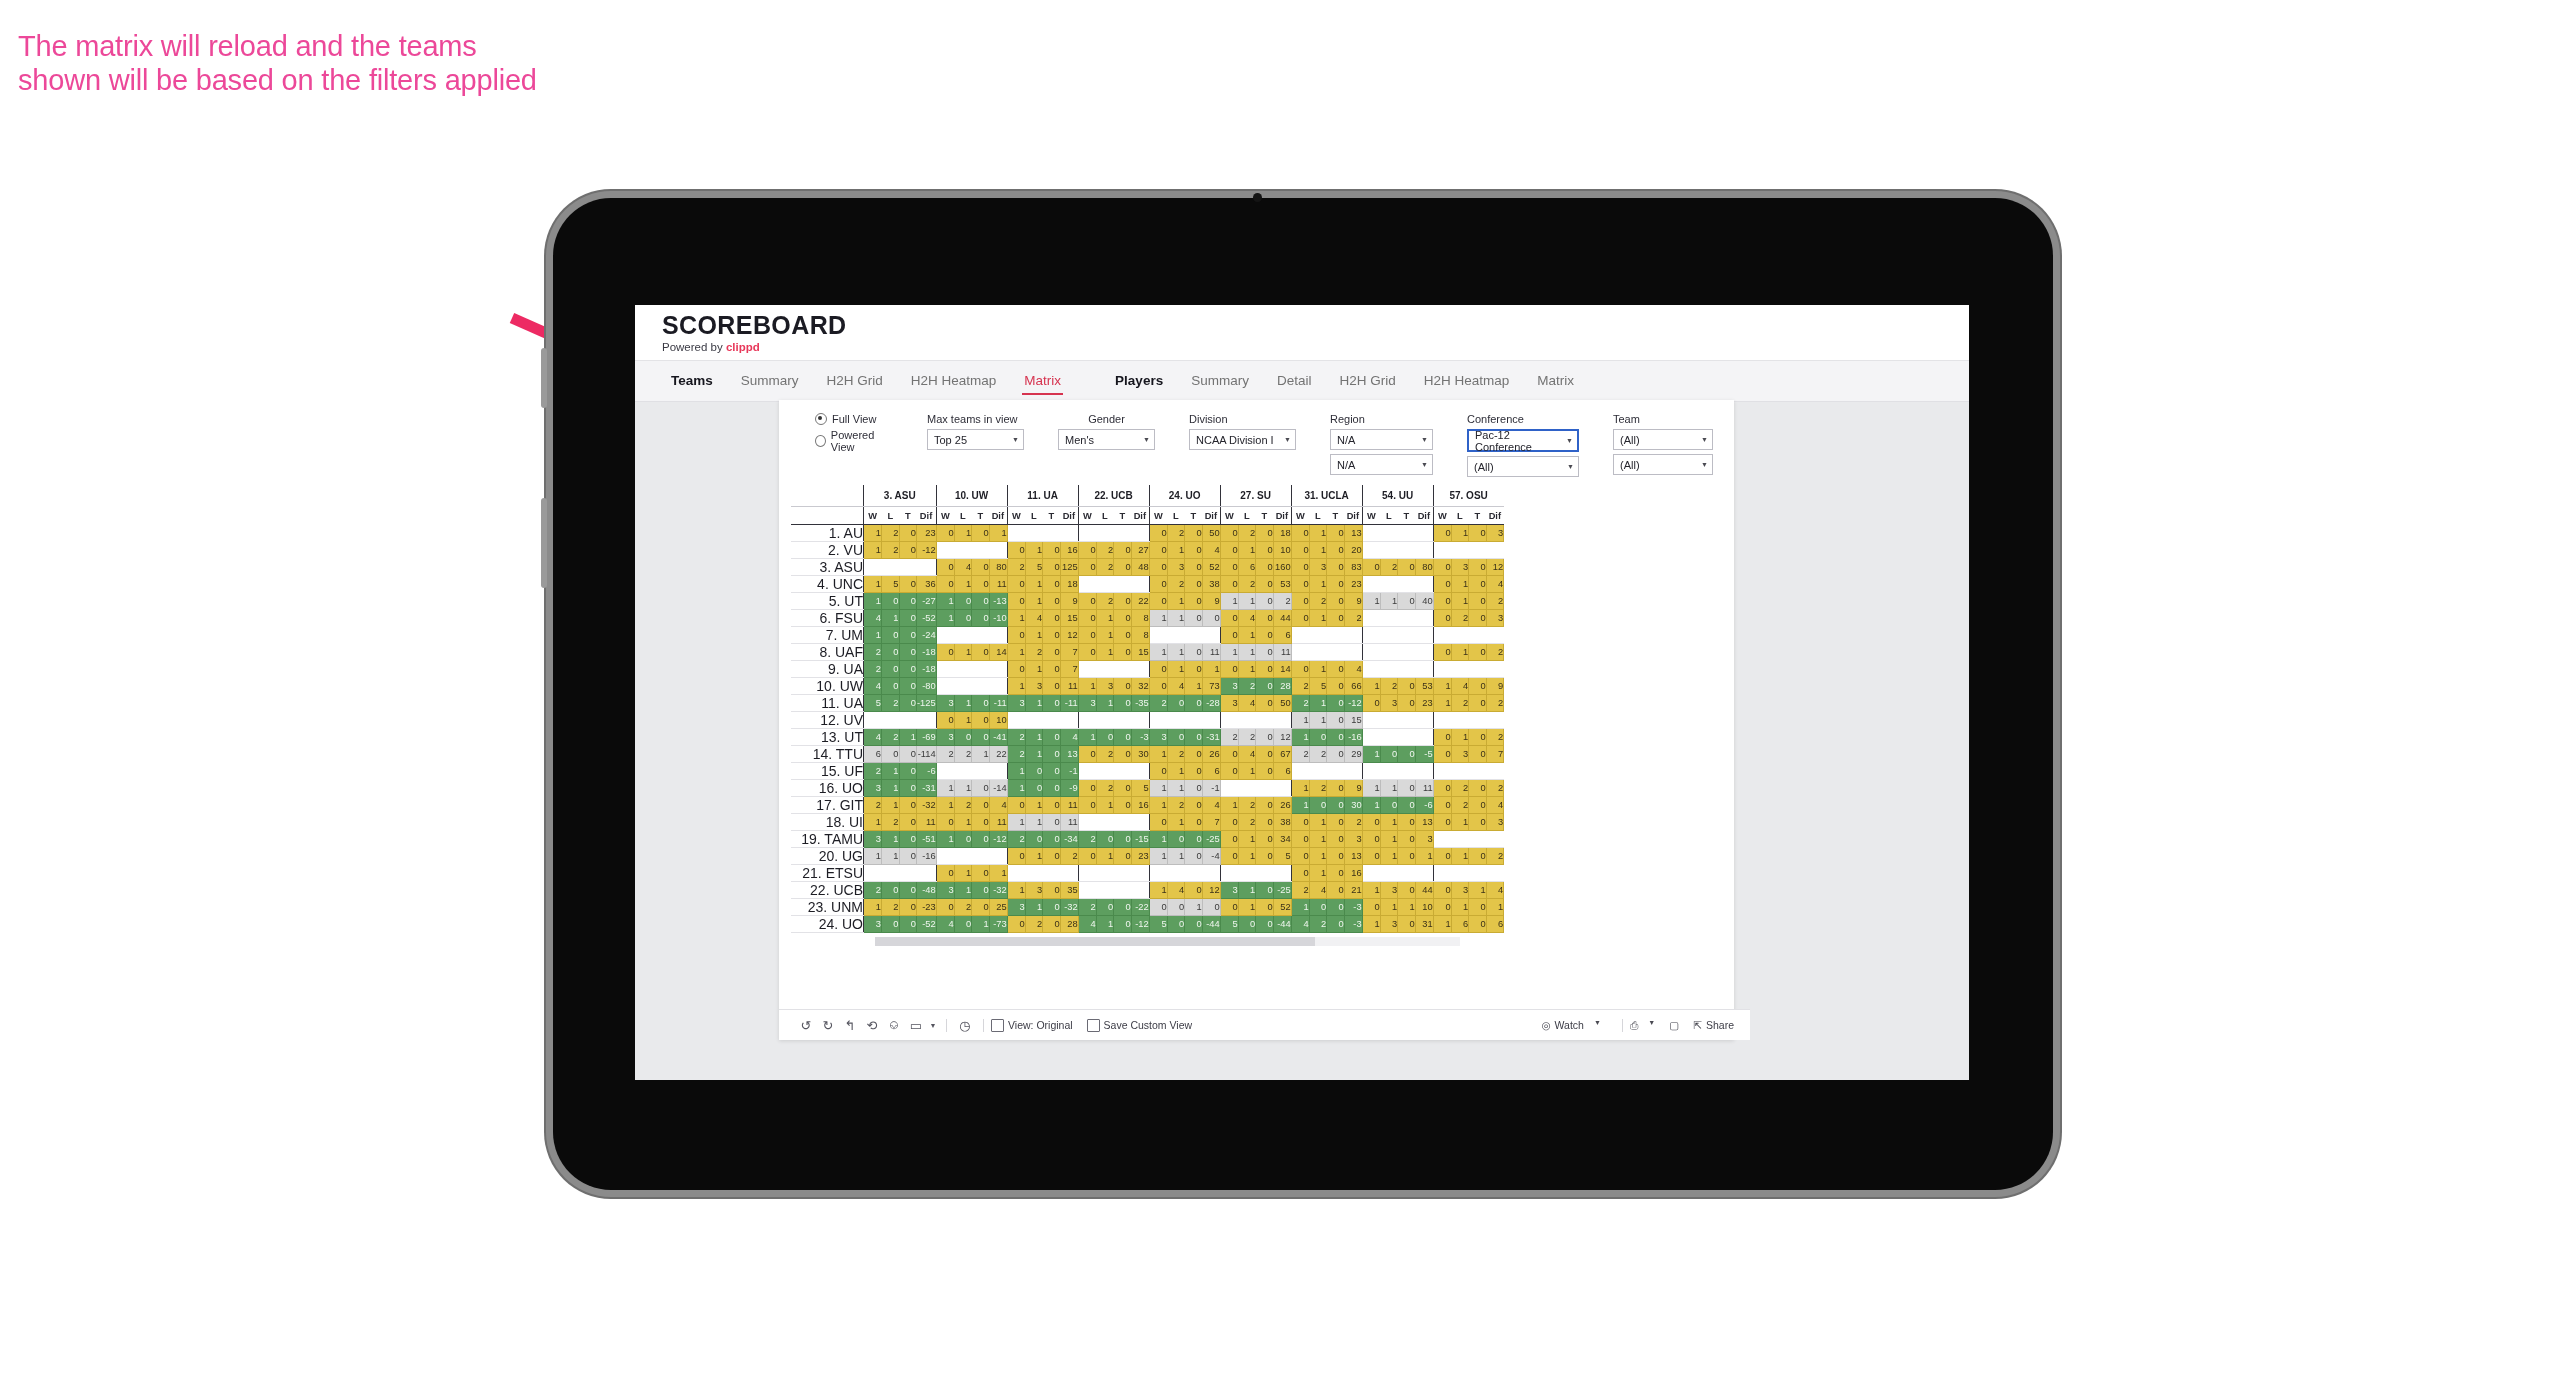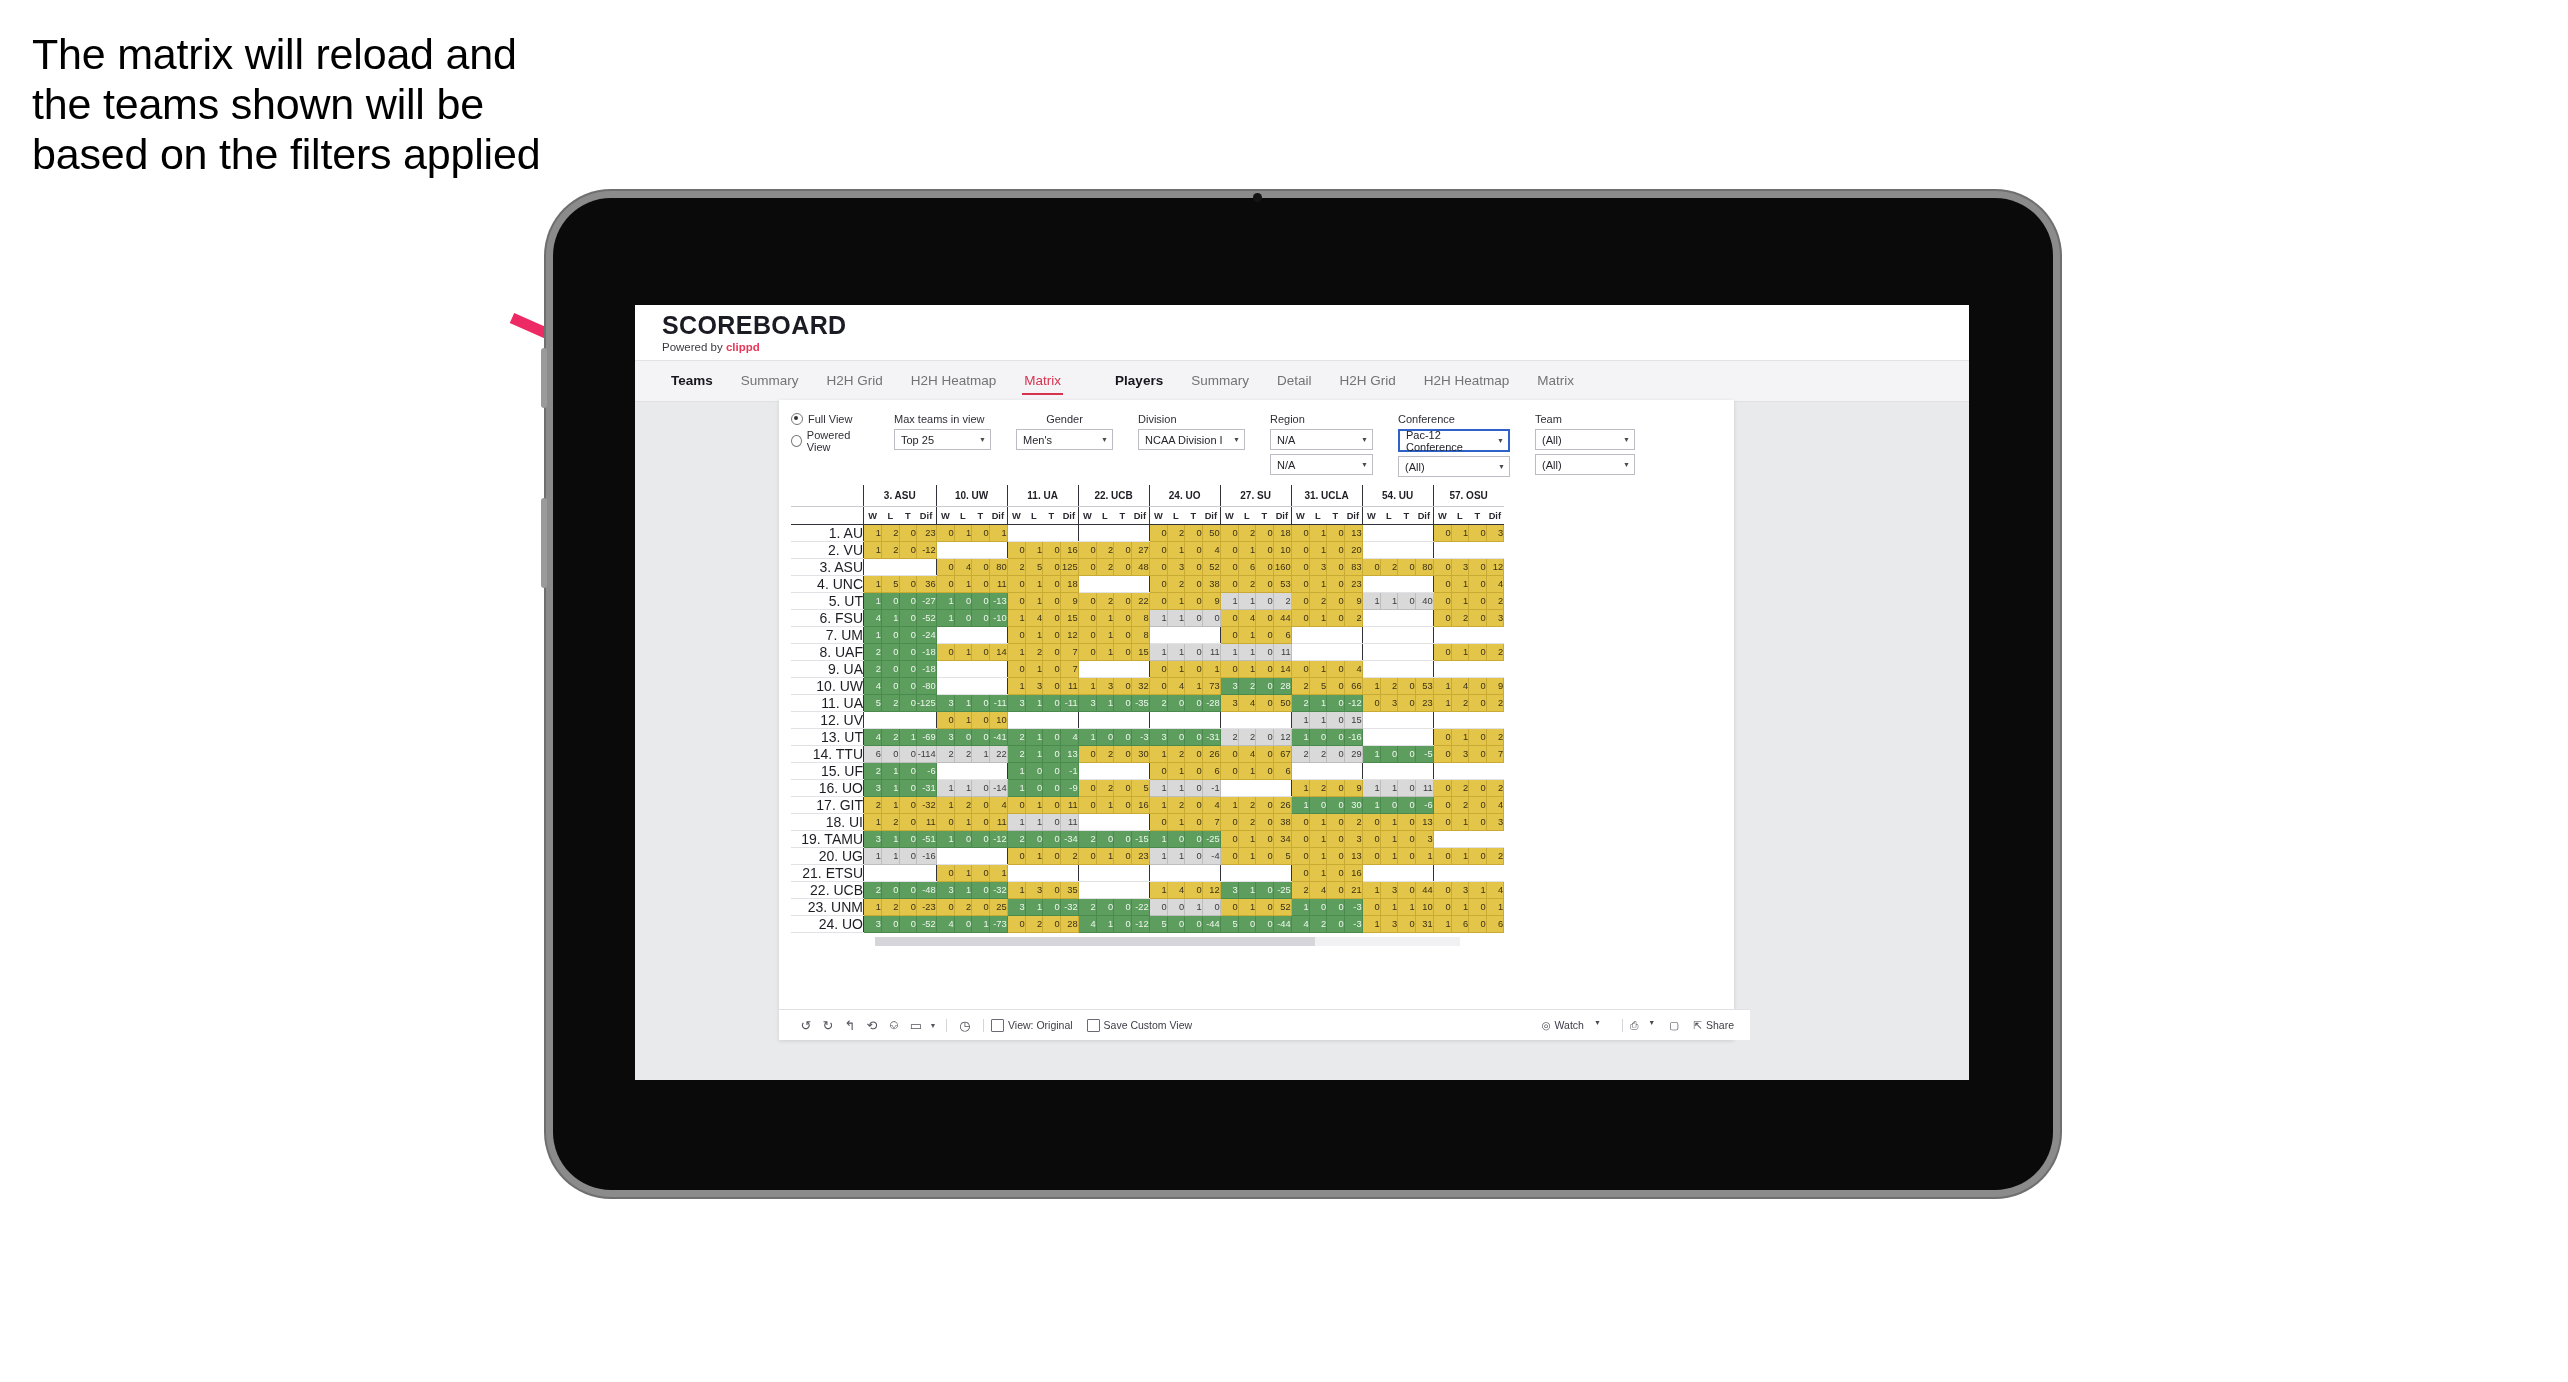--- a/index.html
+++ b/index.html
@@ -1,19 +1,19 @@
 <!DOCTYPE html>
 <html><head>
 <meta charset="utf-8">
 <style>
   html,body{margin:0;padding:0;}
   body{width:2568px;height:1382px;background:#ffffff;font-family:"Liberation Sans",sans-serif;overflow:hidden;position:relative;}
 
   
-  #annotation{position:absolute;left:32px;top:30px;width:520px;font-size:43px;line-height:1.16;color:#000000;font-family:"Liberation Sans",sans-serif;letter-spacing:-.2px;}
+  #annotation{position:absolute;left:18px;top:30px;width:520px;font-size:29px;line-height:1.16;color:#ec4899;font-family:"Liberation Sans",sans-serif;letter-spacing:-.2px;}
 
   #arrow-svg{position:absolute;left:0;top:0;width:2568px;height:1382px;pointer-events:none;}
 
   
   #tablet{position:absolute;left:553px;top:198px;width:1500px;height:992px;background:#0a0a0a;border-radius:58px;box-shadow:0 0 0 7px #8b8b8b, 0 0 0 9px #6f6f6f;}
   .side-btn{position:absolute;left:-12px;background:#9a9a9a;width:6px;border-radius:3px;}
   .cam{position:absolute;left:21px;background:#141414;border-radius:50%;}
 
   #screen{position:absolute;left:82px;top:107px;width:1334px;height:775px;background:#e9eaec;overflow:hidden;}
 
@@ -34,21 +34,21 @@
   .tabgroup + .tabgroup{margin-left:26px;align-items:flex-end;}
   .tab{font-size:13.5px;color:#737373;padding:0 14px;line-height:40px;position:relative;cursor:pointer;white-space:nowrap;}
   .tab.bold{font-weight:700;color:#16161e;}
   .tab.sel{color:#d6334f;}
   .tab.sel::after{content:"";position:absolute;left:12px;right:12px;bottom:6px;height:2px;background:#d6334f;}
 
   
   #wb{position:absolute;left:144px;top:95px;width:955px;height:640px;background:#fff;box-shadow:0 1px 4px rgba(0,0,0,.12);}
 
   
-  #filters{display:flex;align-items:flex-start;padding:13px 0 8px 12px;gap:7px;}
+  #filters{display:flex;align-items:flex-start;padding:13px 0 8px 12px;gap:16px;margin-left:24px;}
   .f-col{margin-right:18px;}
   .f-label{font-size:11px;color:#2e2e38;margin-bottom:4px;white-space:nowrap;}
   .radio-row{display:flex;align-items:center;font-size:11px;color:#2e2e38;margin-bottom:4px;}
   .radio{width:10px;height:10px;border-radius:50%;border:1px solid #777;margin-right:5px;display:inline-block;position:relative;background:#fff;}
   .radio.on::after{content:"";position:absolute;left:2px;top:2px;width:4px;height:4px;border-radius:50%;background:#333;}
   .sel-box{border:1px solid #bcbcc4;background:#fff;height:19px;display:flex;align-items:center;justify-content:space-between;padding:0 4px 0 6px;font-size:11px;color:#24242c;cursor:pointer;}
   .sel-box + .sel-box{margin-top:4px;}
   .sel-box.hl{border:2px solid #2f62c8;height:19px;}
   .caret{font-size:7px;color:#4a4a52;margin-left:6px;}
 

